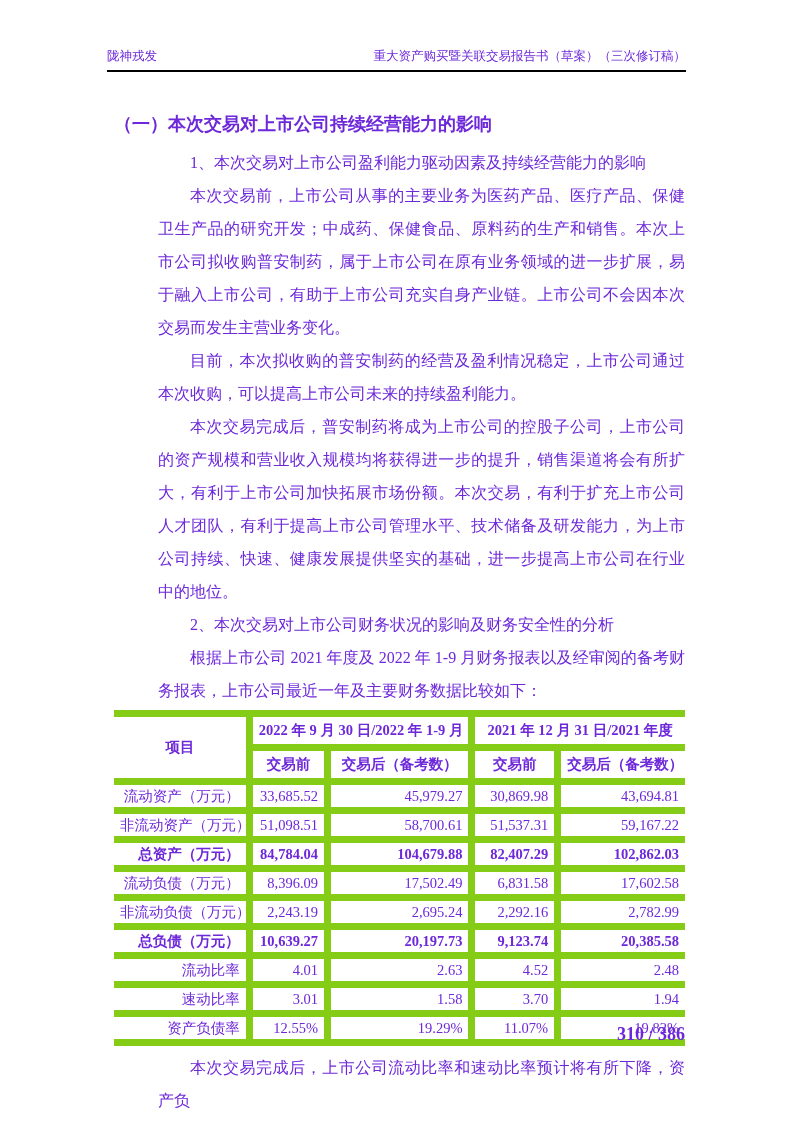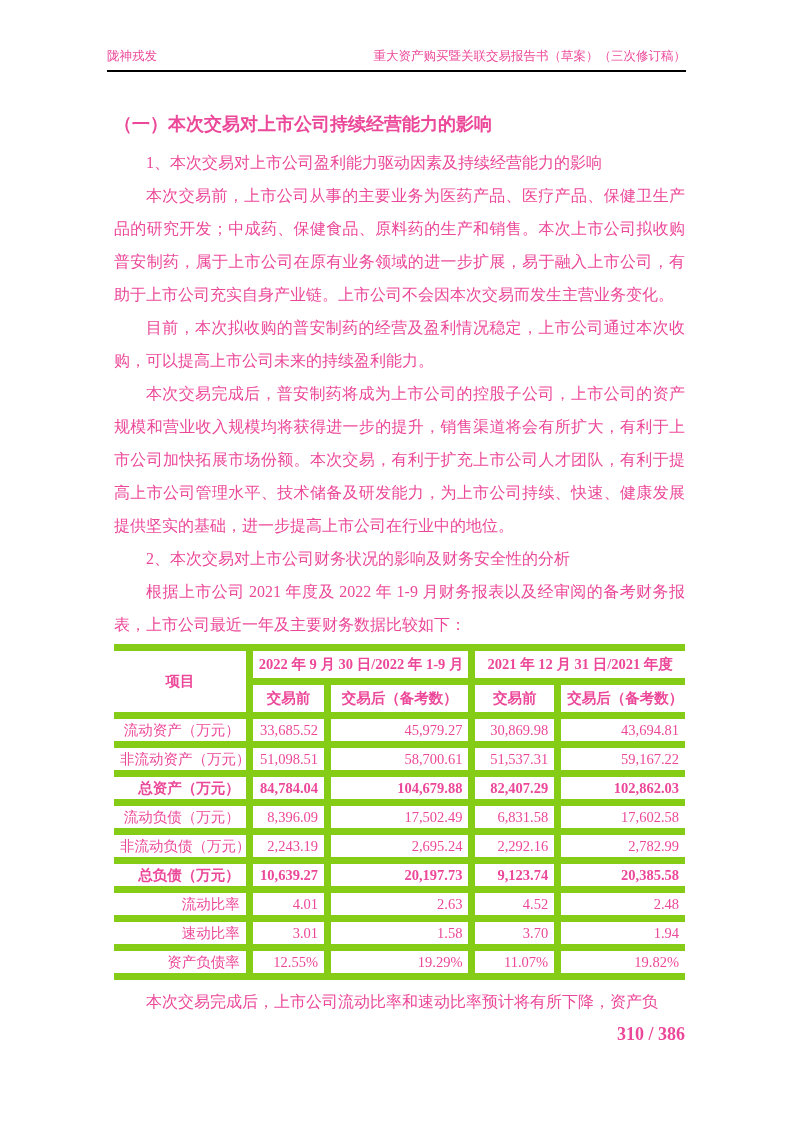--- a/index.html
+++ b/index.html
@@ -1,20 +1,20 @@
 <!DOCTYPE html>
 <html><head>
 <meta charset="utf-8">
 <style>
   html,body { margin:0; padding:0; background:#ffffff; }
   .page {
     position:relative;
     width:793px; height:1122px;
     background:#ffffff;
-    color:#ec4899;
+    color:#6d28d9;
     font-family:"Liberation Serif","DejaVu Serif",serif;
     overflow:hidden;
   }
   
   .running-header {
     position:absolute;
     top:48px; left:107px; width:579px;
     display:flex; justify-content:space-between; align-items:flex-end;
     font-size:12.5px; line-height:16px;
     border-bottom:2px solid #000;
@@ -31,21 +31,21 @@
     font-weight:700;
     font-size:21px; line-height:32px;
     letter-spacing:0.5px;
   }
   .section-heading {
     margin:24px 0 0 0;
     font-family:"Liberation Sans","DejaVu Sans",sans-serif;
     font-weight:700;
     font-size:18px; line-height:28px;
   }
-  .body-text { margin-top:8px; }
+  .body-text { margin-top:8px;margin-left:44px; }
   .body-text p {
     margin:0;
     font-size:16px; line-height:33px;
     text-align:justify;
     text-justify:inter-ideograph;
     text-indent:2em;
   }
   
   table.fin-table {
     width:100%;

